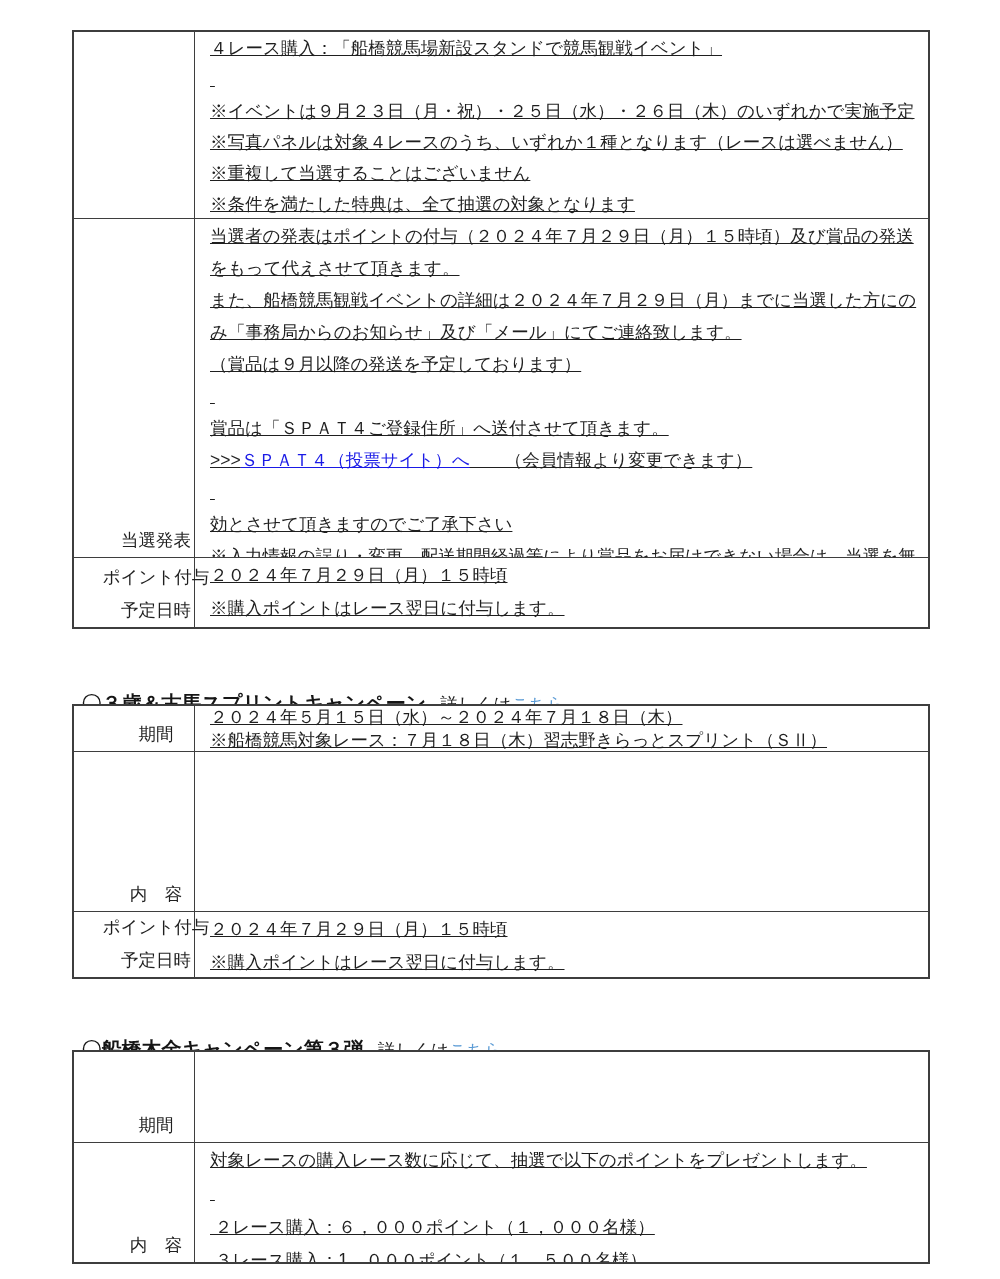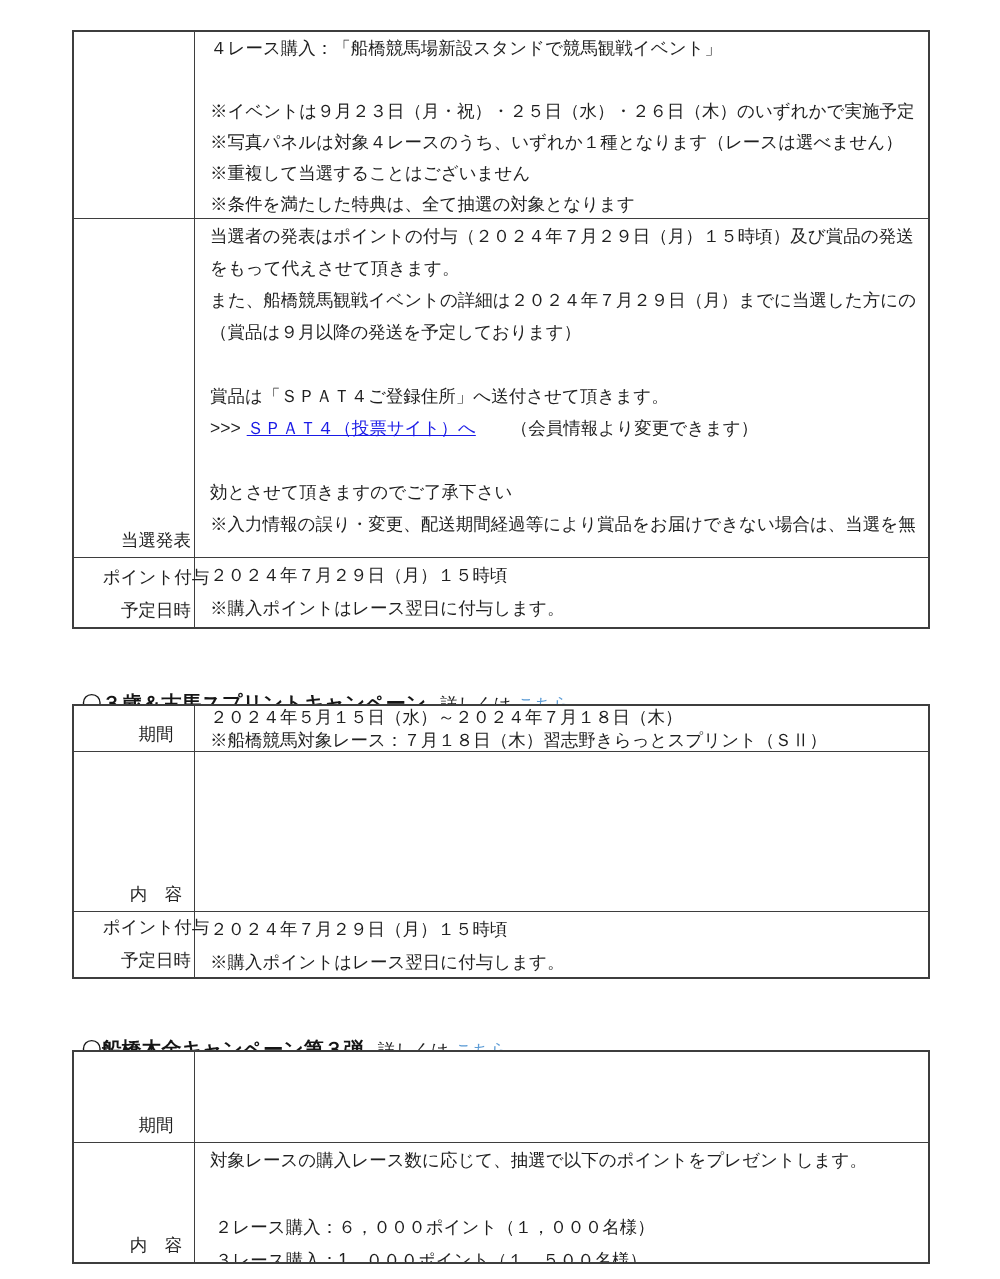--- a/index.html
+++ b/index.html
@@ -14,27 +14,27 @@
     border:2px solid #3e3e3e;box-sizing:border-box;background:#fff;
   }
   .row{display:flex;box-sizing:border-box;}
   .row + .row{border-top:1px solid #3e3e3e;}
   .lbl{
     width:121px;min-width:121px;box-sizing:border-box;
     border-right:1px solid #3e3e3e;
     display:flex;flex-direction:column;justify-content:flex-end;align-items:center;
     text-align:center;line-height:33px;padding-left:44px;
   }
-  .cnt{flex:1;box-sizing:border-box;padding:1px 20px 0 15px;overflow:hidden;}
+  .cnt{flex:1;box-sizing:border-box;padding:1px 20px 0 15px;overflow:hidden;text-decoration:underline;}
   .line{white-space:pre;}
   .lh31 .line{line-height:31.3px;}
   .lh32 .line{line-height:32px;}
   .lh33 .line{line-height:33.4px;}
   .lh22 .line{line-height:22.5px;}
-  a{cursor:pointer;margin-left:6px;}
+  a{cursor:pointer;}
   .link-strong{color:#1a1ae6;text-decoration:underline;text-decoration-color:#1a1ae6;}
   .link-light{color:#5b9bd5;text-decoration:underline;text-decoration-color:#8db8e2;}
   .heading{position:absolute;left:62px;white-space:pre;}
   .heading-title{
     font-size:20px;font-weight:bold;color:#151515;
     border-bottom:2px solid #2a2a2a;padding-bottom:2px;
   }
   .heading-more{font-size:17.5px;margin-left:14px;}
   .heading-more-link{font-size:17.5px;}
 </style>
@@ -57,20 +57,21 @@
     </div>
     <div class="row" style="height:339px;">
       <div class="lbl">
         <div class="line">当選発表</div>
       </div>
       <div class="cnt lh32">
         <div>
             <div class="line">当選者の発表はポイントの付与（２０２４年７月２９日（月）１５時頃）及び賞品の発送</div>
             <div class="line">をもって代えさせて頂きます。</div>
             <div class="line">また、船橋競馬観戦イベントの詳細は２０２４年７月２９日（月）までに当選した方にの</div>
+            <div class="line">み「事務局からのお知らせ」及び「メール」にてご連絡致します。</div>
             <div class="line">（賞品は９月以降の発送を予定しております）</div>
             <div class="line">&nbsp;</div>
             <div class="line">賞品は「ＳＰＡＴ４ご登録住所」へ送付させて頂きます。</div>
           </div>
         <div class="line"><span>&gt;&gt;&gt;</span><a class="link-strong" href="#">ＳＰＡＴ４（投票サイト）へ</a><span>　　（会員情報より変更できます）</span></div>
         <div>
             <div class="line">&nbsp;</div>
             <div class="line">効とさせて頂きますのでご了承下さい</div>
             <div class="line">※入力情報の誤り・変更、配送期間経過等により賞品をお届けできない場合は、当選を無</div>
           </div>

